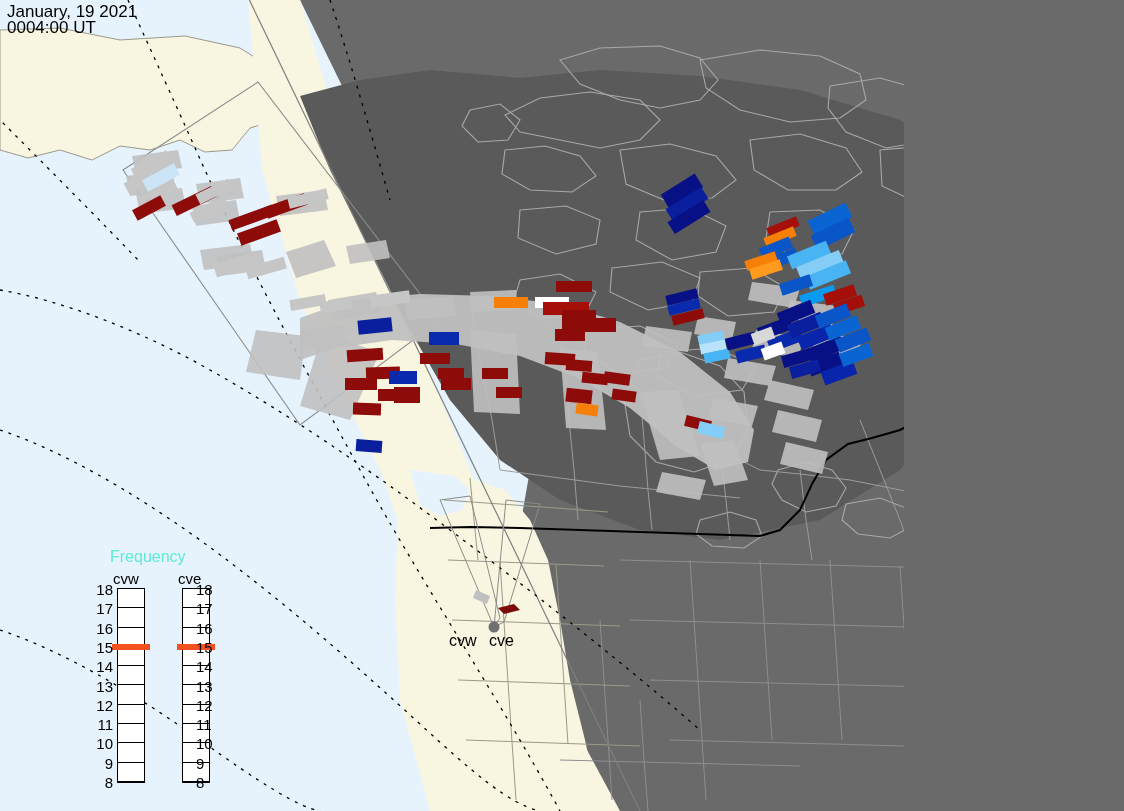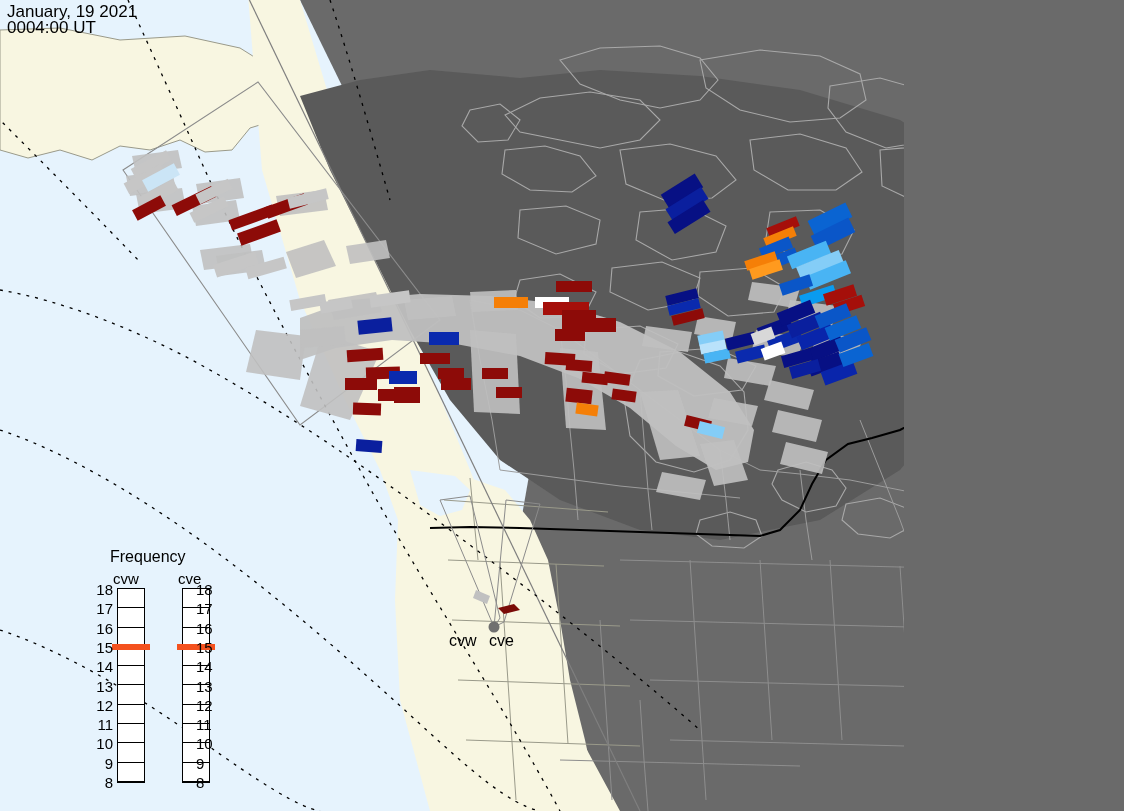--- a/index.html
+++ b/index.html
@@ -5,21 +5,21 @@
   html,body{margin:0;padding:0;background:#6a6a6a;}
   body{font-family:"Liberation Sans",sans-serif;}
   #root{position:relative;width:904px;height:811px;overflow:hidden;background:#6a6a6a;}
   svg{display:block;}
   #mapsvg{position:absolute;left:0;top:0;width:1124px;height:811px;}
   #title{position:absolute;left:7px;top:3px;font-size:17px;color:#000;line-height:17px;letter-spacing:0px;white-space:pre;}
   #title .l2{display:block;margin-top:-1px;}
   
   #velpanel{position:absolute;left:960px;top:0px;width:164px;height:340px;}
   
-  #freqtitle{position:absolute;left:110px;top:548px;font-size:16px;color:#000000;}
+  #freqtitle{position:absolute;left:110px;top:548px;font-size:16px;color:#5eead4;}
   .fcolhdr{position:absolute;font-size:15px;color:#000;}
   .fbar{position:absolute;width:28px;height:195px;background:#fff;border:1px solid #000;box-sizing:border-box;}
   .fseg{position:absolute;left:0;width:100%;border-bottom:1px solid #000;box-sizing:border-box;}
   .fseg:last-child{border-bottom:none;}
   .ftick{position:absolute;width:24px;text-align:right;font-size:15px;color:#000;}
   .ftick.r{text-align:left;}
   .fmark{position:absolute;height:6px;background:#f4511e;}
   .sitelbl{position:absolute;font-size:16px;color:#000;}
 </style>
 </head>

